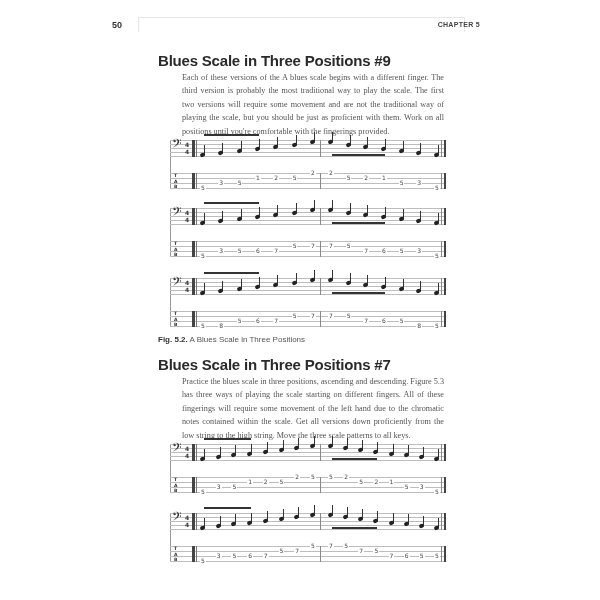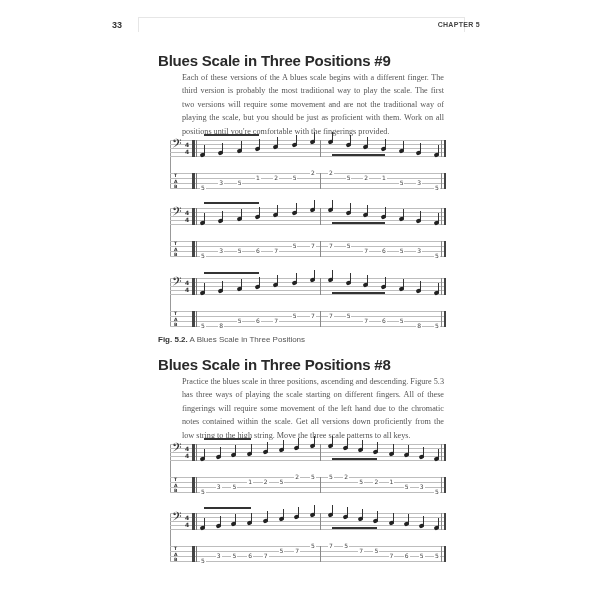--- a/index.html
+++ b/index.html
@@ -25,21 +25,21 @@
   .endbar { position:absolute; right:0; width:2px; background:#444; }
   .endbar2 { position:absolute; right:4px; width:1px; background:#888; }
   .note { position:absolute; width:5px; height:3.5px; background:#222; border-radius:50%; transform:rotate(-20deg); }
   .stem { position:absolute; width:1px; background:#333; }
   .beam { position:absolute; height:2px; background:#333; }
   .fret { position:absolute; font:6px "DejaVu Sans", sans-serif; color:#444; background:#fff; padding:0 1px; line-height:6px; }
 </style>
 </head>
 <body>
 
-<div class="page-num">33</div>
+<div class="page-num">50</div>
 <div class="header-rule"></div>
 <div class="chapter">CHAPTER 5</div>
 
 <div class="h2" style="top:52px;">Blues Scale in Three Positions #9</div>
 <div class="para" style="top:71px;">Each of these versions of the A blues scale begins with a different finger. The third version is probably the most traditional way to play the scale. The first two versions will require some movement and are not the traditional way of playing the scale, but you should be just as proficient with them. Work on all positions until you're comfortable with the fingerings provided.</div>
 
 <div id="systems-a">
     <div class="system" style="top: 140px;">
       <div class="bracket"></div>
       <div class="staff">
@@ -259,21 +259,21 @@
       <div class="beam" style="left:34px;width:55px;top:-6px"></div>
       <div class="beam" style="left:162px;width:53px;top:14px"></div>
     </div>
   </div>
 
 <div class="caption" style="top:335px;">
   <b>Fig. 5.2.</b>
   <span>A Blues Scale in Three Positions</span>
 </div>
 
-<div class="h2" style="top:356px;">Blues Scale in Three Positions #8</div>
+<div class="h2" style="top:356px;">Blues Scale in Three Positions #7</div>
 <div class="para" style="top:375px;">Practice the blues scale in three positions, ascending and descending. Figure 5.3 has three ways of playing the scale starting on different fingers. All of these fingerings will require some movement of the left hand due to the chromatic notes contained within the scale. Get all versions down proficiently from the low string to the high string. Move the three scale patterns to all keys.</div>
 
 <div id="systems-b">
     <div class="system" style="top: 444px;">
       <div class="bracket"></div>
       <div class="staff">
         <div class="line" style="top:0px"></div>
         <div class="line" style="top:4px"></div>
         <div class="line" style="top:8px"></div>
         <div class="line" style="top:12px"></div>

